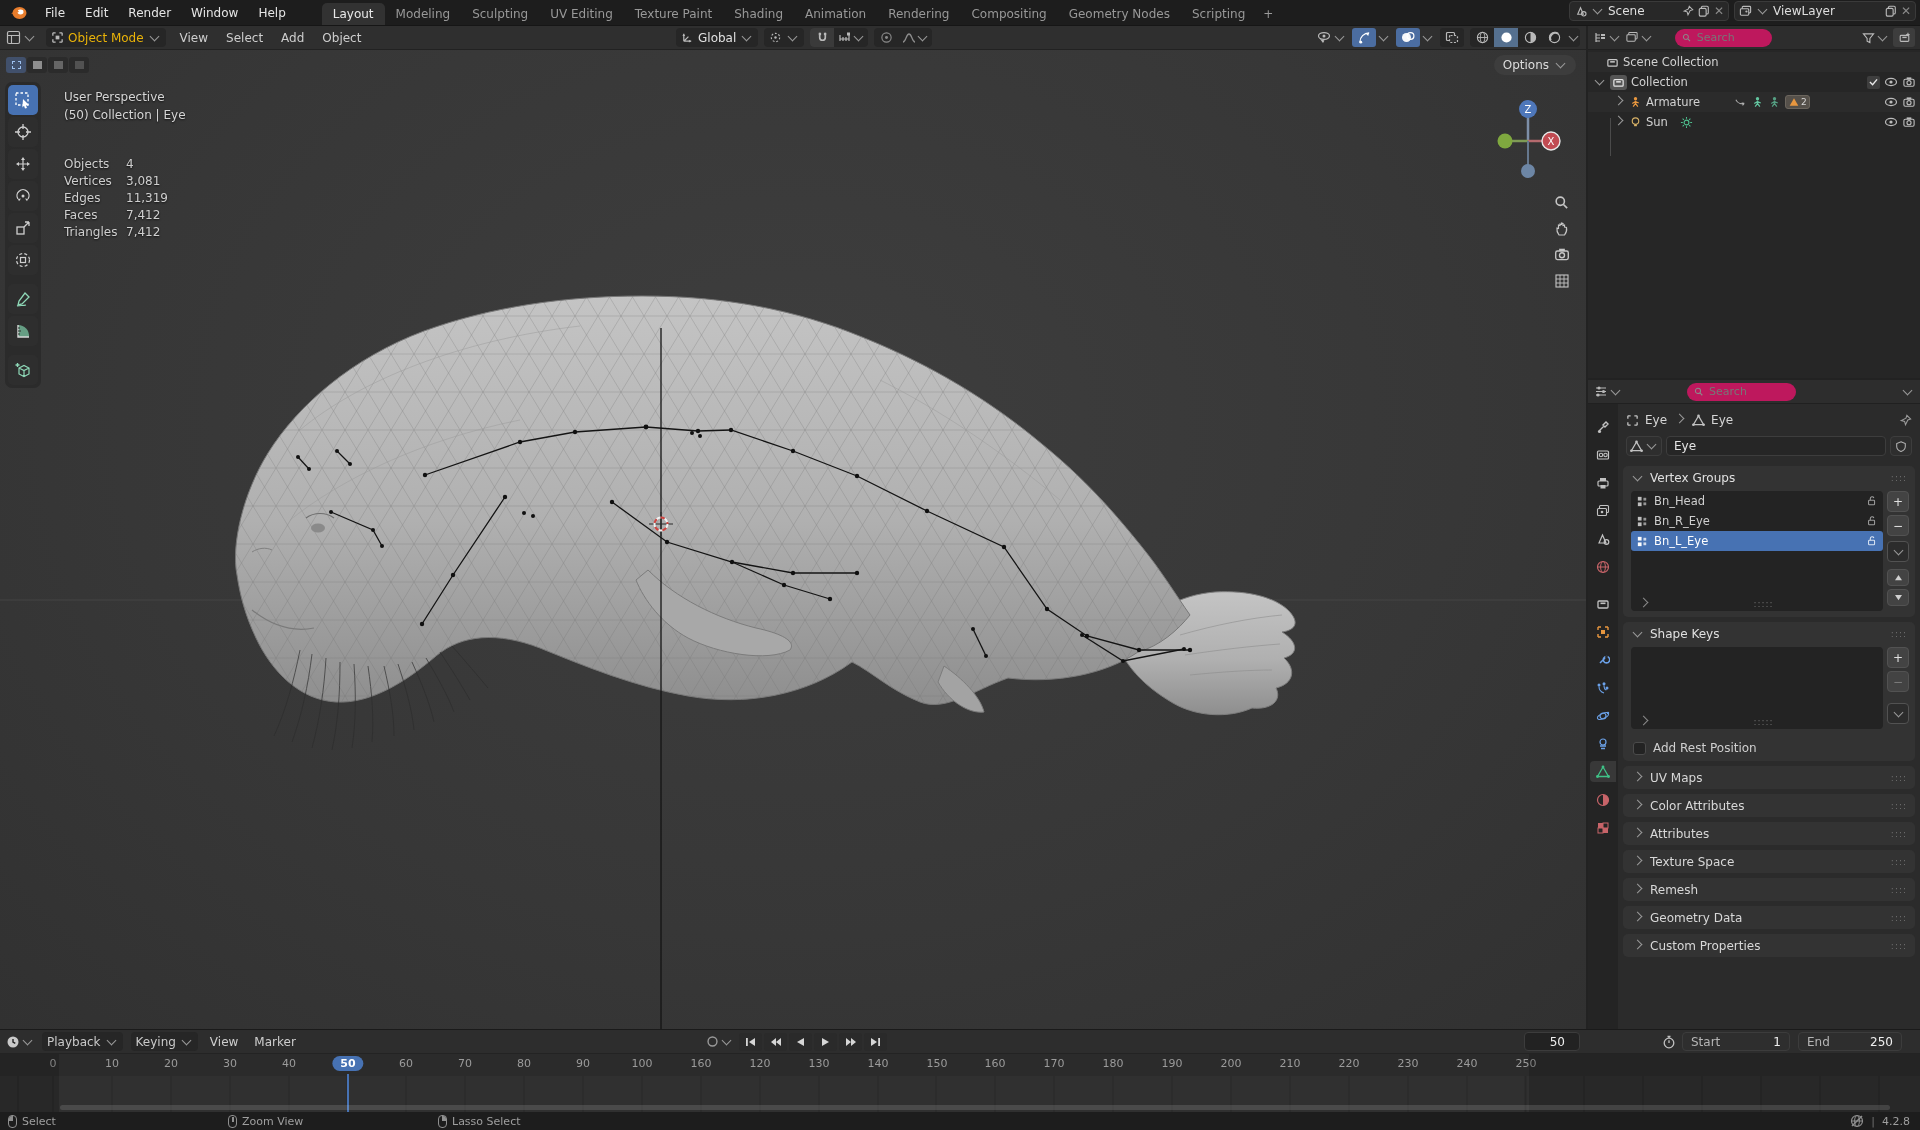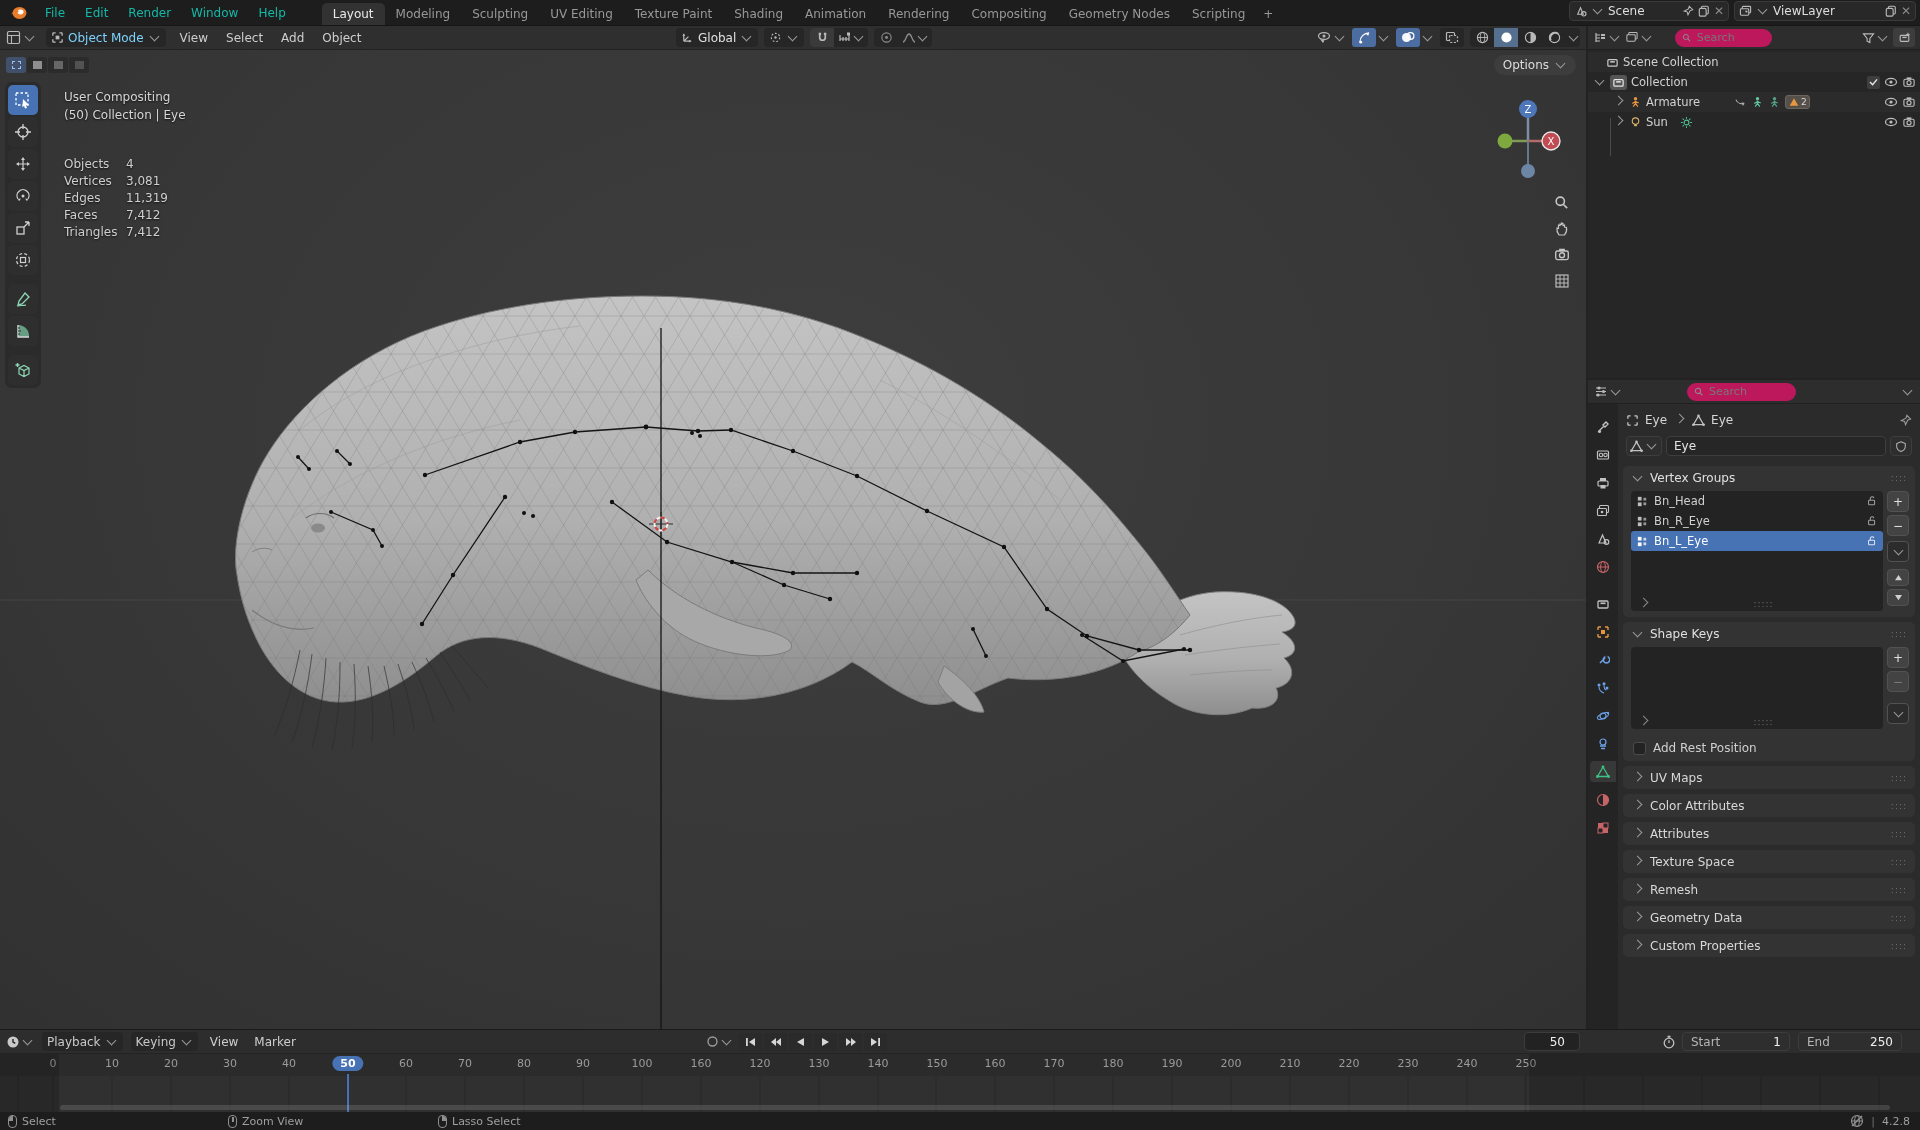--- a/index.html
+++ b/index.html
@@ -5,21 +5,21 @@
   *{box-sizing:border-box;margin:0;padding:0}
   html,body{width:1920px;height:1130px;overflow:hidden}
   body{background:#222;font-family:"DejaVu Sans",sans-serif;font-size:12px;color:#c9c9c9;position:relative}
   .abs{position:absolute}
   .flex{display:flex;align-items:center}
   svg{display:block}
   .chev{width:7px;height:7px;border-right:1.4px solid #9a9a9a;border-bottom:1.4px solid #9a9a9a;transform:rotate(45deg);margin:0 3px 3px 3px;flex:none}
   .chev.r{transform:rotate(-45deg)}
   
   #topbar{left:0;top:0;width:1920px;height:26px;background:#1d1d1d;display:flex;align-items:center;border-bottom:1px solid #161616}
-  #topbar .menu{padding:0 10px;color:#14b8a6;height:100%;display:flex;align-items:center}
+  #topbar .menu{padding:0 10px;color:#e5e5e5;height:100%;display:flex;align-items:center}
   .tabs{display:flex;align-items:flex-end;height:100%;margin-left:26px}
   .tab{padding:4px 11px;color:#989898;font-size:12px;border-radius:5px 5px 0 0}
   .tab.active{background:#323232;color:#e9e9e9}
   .tab.addbtn{color:#9a9a9a;padding:4px 7px}
   .idblock{display:flex;align-items:center;height:20px;background:#282828;border:1px solid #3a3a3a;border-radius:4px;padding:0 4px;gap:4px}
   .idblock .txt{color:#dedede}
   .mini-ic{color:#b9b9b9}
   
   #vph{left:0;top:26px;width:1586px;height:24px;background:#2f2f2f;display:flex;align-items:center;padding:0 6px;gap:10px;border-bottom:1px solid #222}
   .pill{display:flex;align-items:center;height:19px;background:#262626;border-radius:4px;padding:0 5px;gap:4px}
@@ -248,21 +248,21 @@
         <rect x="1.5" y="1.5" width="12" height="12" rx="1.5" fill="none" stroke="currentColor" stroke-width="1.2"></rect>
         <path d="M1.5 5.5 H13.5 M5.5 5.5 V13.5" stroke="currentColor" stroke-width="1.1"></path>
       </svg>
     <span class="chev"></span>
   </div>
   <div class="pill">
     <svg width="13" height="13" viewBox="0 0 14 14" class="mini-ic">
         <path d="M2 2 h3 M9 2 h3 M2 2 v3 M12 2 v3 M2 9 v3 M12 9 v3 M2 12 h3 M9 12 h3" stroke="currentColor" stroke-width="1.4" fill="none"></path>
         <rect x="5" y="5" width="4" height="4" fill="currentColor"></rect>
       </svg>
-    <span style="color:#7dd3fc">Object Mode</span>
+    <span style="color:#eab308">Object Mode</span>
     <span class="chev"></span>
   </div>
   <span class="hmenu">View</span>
   <span class="hmenu">Select</span>
   <span class="hmenu">Add</span>
   <span class="hmenu">Object</span>
 
   <div class="flex abs" style="left:676px;gap:6px">
     <div class="pill">
       <svg width="13" height="13" viewBox="0 0 14 14" class="mini-ic">
@@ -586,21 +586,21 @@
       </div>
     <div class="tool gap">
         <svg width="18" height="18" viewBox="0 0 18 18">
           <path d="M5 7 L10 4.5 L15 7 L15 13 L10 15.5 L5 13 Z M5 7 L10 9.5 L15 7 M10 9.5 V15.5" fill="none" stroke="#8fd9b8" stroke-width="1.2"></path>
           <path d="M3.5 2 v4 M1.5 4 h4" stroke="#8fd9b8" stroke-width="1.4"></path>
         </svg>
       </div>
   </div>
 
   <div id="ov-text" class="abs">
-    <div>User Compositing</div>
+    <div>User Perspective</div>
     <div>(50) Collection | Eye</div>
   </div>
   <div id="ov-stats" class="abs">
     <div class="r">
         <span class="l">Objects</span>
         <span>4</span>
       </div>
     <div class="r">
         <span class="l">Vertices</span>
         <span>3,081</span>

